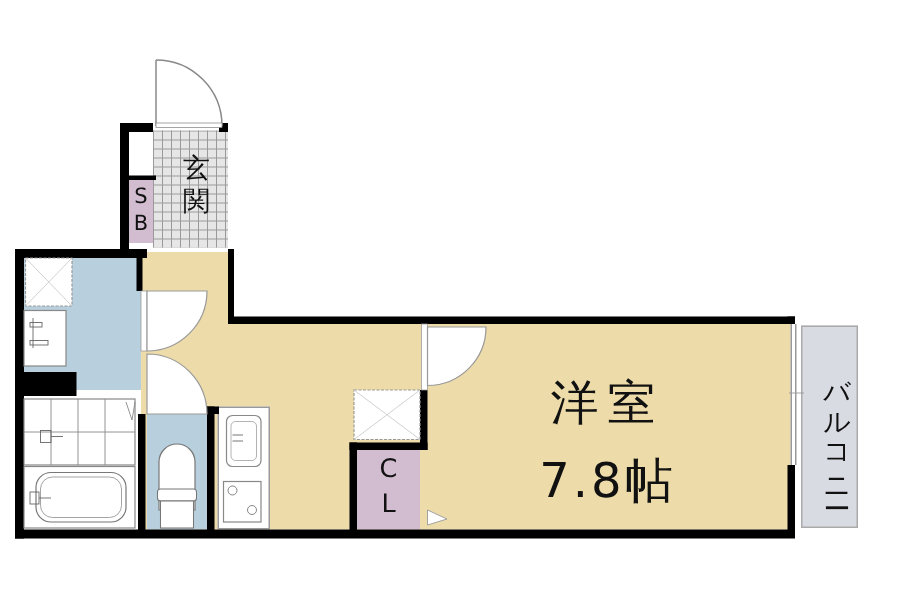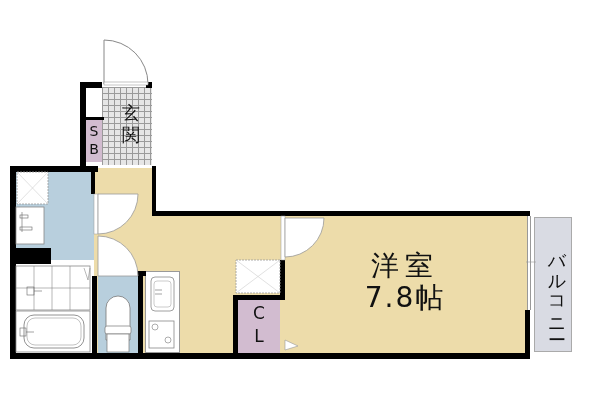--- a/index.html
+++ b/index.html
@@ -132,23 +132,23 @@
 </svg>
 
 <div class="label" style="left:113px;top:104px;width:36px;font-size:18px;">
   <div>玄</div>
   <div style="margin-top:4px;">関</div>
 </div>
 <div class="label" style="left:86px;top:124px;width:16px;font-size:14px;">
   <div>S</div>
   <div style="margin-top:4px;">B</div>
 </div>
-<div class="label" style="left:340px;top:252px;width:130px;font-size:28px;">
+<div class="label" style="left:340px;top:252px;width:130px;font-size:32px;">
   <div style="letter-spacing:6px;">洋室</div>
-  <div style="margin-top:4px;letter-spacing:2px;">7.8帖</div>
+  <div style="margin-top:20px;letter-spacing:2px;">7.8帖</div>
 </div>
 <div class="label" style="left:238px;top:305px;width:42px;font-size:17px;">
   <div>C</div>
   <div style="margin-top:6px;">L</div>
 </div>
 <div class="label" style="left:540px;top:226px;width:26px;font-size:18px;writing-mode:vertical-rl;text-orientation:upright;letter-spacing:2px;height:120px;">
   <span>バルコニー</span>
 </div>
 
 </body></html>

